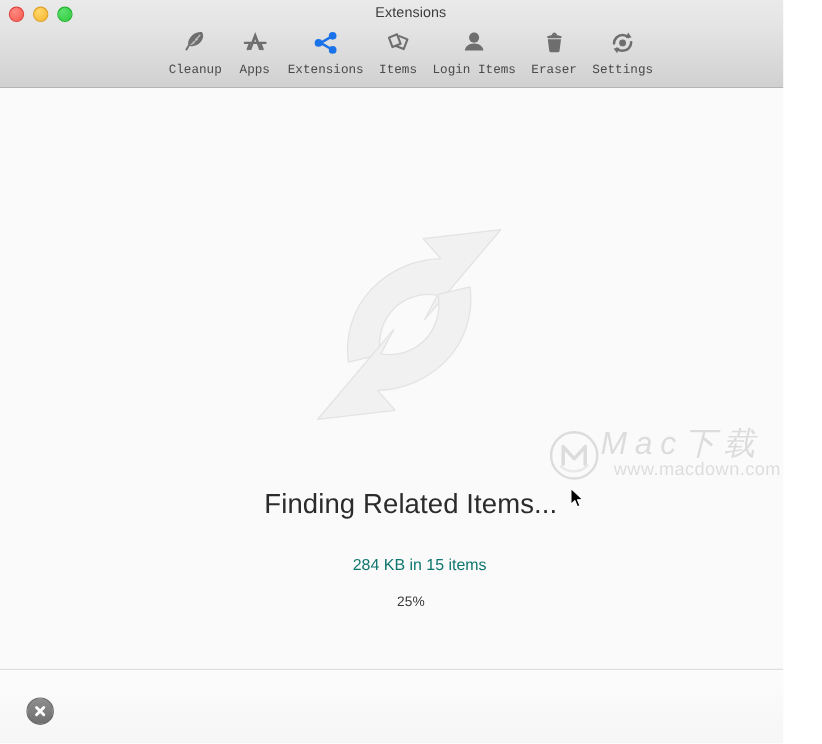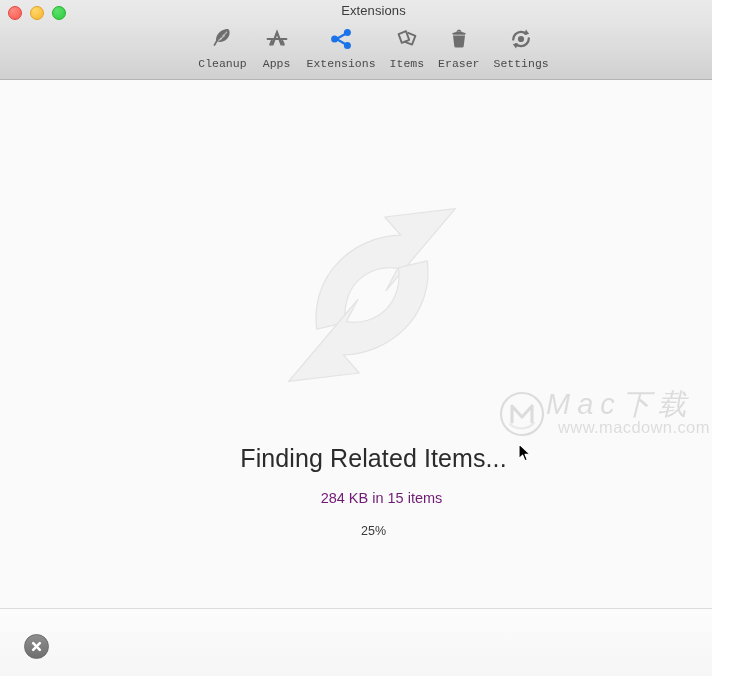--- a/index.html
+++ b/index.html
@@ -126,23 +126,23 @@
     text-align: center;
   }
   #status-title {
     font-size: 25px;
     color: #2b2b2b;
     line-height: 30px;
     font-weight: 400;
     letter-spacing: 0.1px;
   }
   #status-sub {
-    margin-top: 16px;
+    margin-top: 32px;
     font-size: 14.5px;
-    color: #701a75;
+    color: #0f766e;
     line-height: 18px;
     padding-left: 16px;
   }
   #status-pct {
     margin-top: 16px;
     font-size: 12.5px;
     color: #3a3a3a;
     line-height: 16px;
   }
 
@@ -288,20 +288,31 @@
           <svg width="26" height="26" viewBox="0 0 26 26">
             <g fill="none" stroke="#6e6e6e" stroke-width="1.9" stroke-linejoin="round">
               <path d="M4.6 8.2 L12.0 5.2 L15.2 13.8 L7.8 16.8 Z"></path>
               <path d="M13.6 6.6 L21.4 9.8 L18.0 18.6 L10.4 15.6"></path>
             </g>
           </svg>
         </span>
         <span class="tb-label">Items</span>
       </div>
 
+      <div class="tb-item">
+        <span class="tb-icon">
+          <svg width="26" height="26" viewBox="0 0 26 26">
+            <g fill="#6e6e6e">
+              <circle cx="13" cy="8.2" r="4.6"></circle>
+              <path d="M13 13.6 c-5.0 0 -8.4 3.2 -8.4 6.4 h16.8 c0 -3.2 -3.4 -6.4 -8.4 -6.4 z"></path>
+            </g>
+          </svg>
+        </span>
+        <span class="tb-label">Login Items</span>
+      </div>
 
       <div class="tb-item">
         <span class="tb-icon">
           <svg width="26" height="26" viewBox="0 0 26 26">
             <g fill="#6e6e6e">
               <path d="M7.0 9.6 h12.0 l-1.3 10.6 a1.6 1.6 0 0 1 -1.6 1.4 h-6.2 a1.6 1.6 0 0 1 -1.6 -1.4 z"></path>
               <path d="M6.0 7.4 c2.0 -1.0 4.2 -1.6 7.0 -1.6 s5.0 .6 7.0 1.6 l-1.2 1.4 h-11.6 z"></path>
               <path d="M10.4 6.0 c.8 -1.6 1.6 -2.4 2.6 -2.4 s1.8 .8 2.6 2.4 c-.9 -.3 -1.7 -.5 -2.6 -.5 s-1.7 .2 -2.6 .5 z"></path>
             </g>
           </svg>

